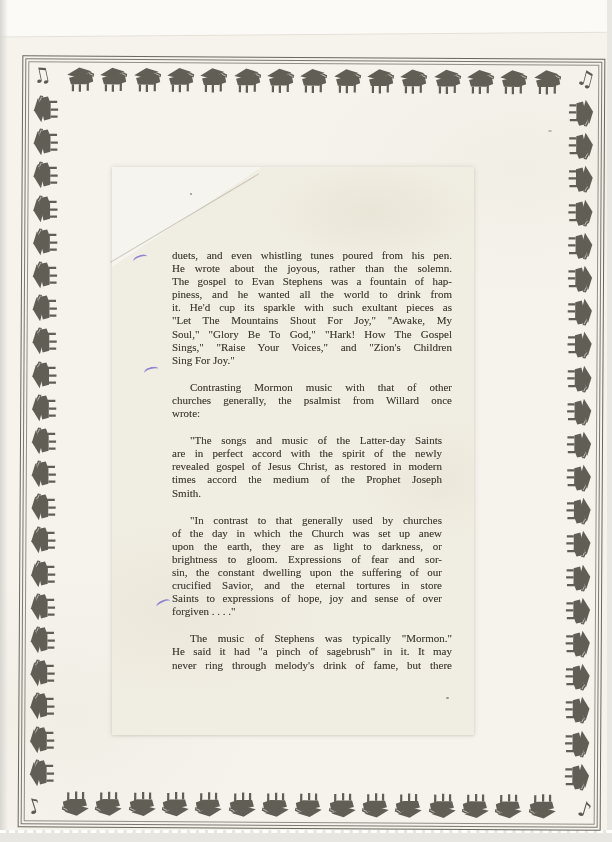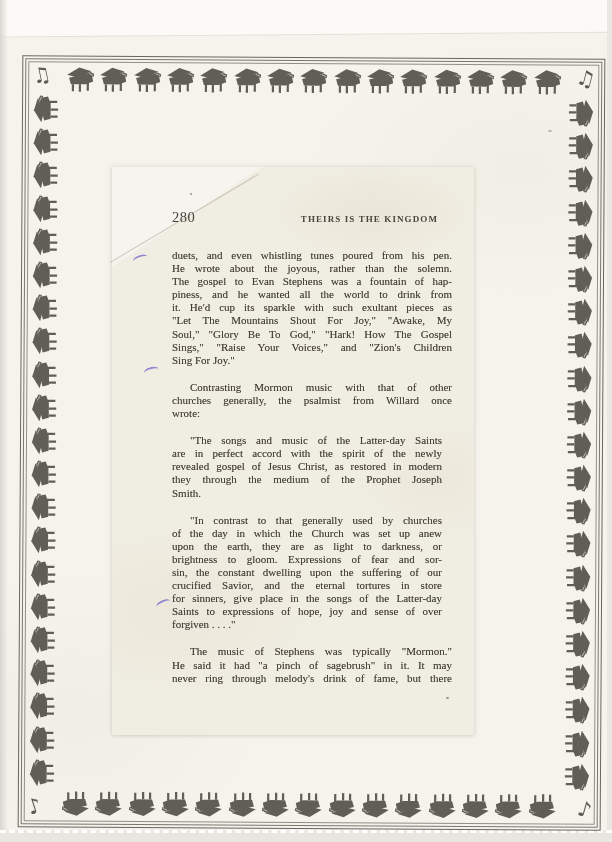--- a/index.html
+++ b/index.html
@@ -325,24 +325,20 @@
         </svg>
         <svg class="pi" viewBox="0 0 32 28">
           <use href="#piano"></use>
         </svg>
       </div>
   </div>
 
   <div class="clipping">
     <div class="fold"></div>
     <div class="crease"></div>
-    <div class="page-head">
-      <span class="page-num">280</span>
-      <span class="running-head">THEIRS IS THE KINGDOM</span>
-    </div>
     <div class="body-text" id="body-text">
         <div class="para body">
           <div class="line">duets, and even whistling tunes poured from his pen.</div>
           <div class="line">He wrote about the joyous, rather than the solemn.</div>
           <div class="line">The gospel to Evan Stephens was a fountain of hap-</div>
           <div class="line">piness, and he wanted all the world to drink from</div>
           <div class="line">it.  He'd cup its sparkle with such exultant pieces as</div>
           <div class="line">"Let The Mountains Shout For Joy," "Awake, My</div>
           <div class="line">Soul," "Glory Be To God," "Hark! How The Gospel</div>
           <div class="line">Sings," "Raise Your Voices," and "Zion's Children</div>
@@ -350,31 +346,30 @@
         </div>
         <div class="para body indent">
           <div class="line">Contrasting Mormon music with that of other</div>
           <div class="line">churches generally, the psalmist from Willard once</div>
           <div class="line flush">wrote:</div>
         </div>
         <div class="para quote indent">
           <div class="line">"The songs and music of the Latter-day Saints</div>
           <div class="line">are in perfect accord with the spirit of the newly</div>
           <div class="line">revealed gospel of Jesus Christ, as restored in modern</div>
-          <div class="line">they through the medium of the Prophet Joseph</div>
+          <div class="line">times accord the medium of the Prophet Joseph</div>
           <div class="line flush">Smith.</div>
         </div>
         <div class="para quote indent">
           <div class="line">"In contrast to that generally used by churches</div>
           <div class="line">of the day in which the Church was set up anew</div>
           <div class="line">upon the earth, they are as light to darkness, or</div>
           <div class="line">brightness to gloom.  Expressions of fear and sor-</div>
           <div class="line">sin, the constant dwelling upon the suffering of our</div>
           <div class="line">crucified Savior, and the eternal tortures in store</div>
-          <div class="line">for sinners, give place in the songs of the Latter-day</div>
           <div class="line">Saints to expressions of hope, joy and sense of over</div>
           <div class="line flush">forgiven . . . ."</div>
         </div>
         <div class="para body indent">
           <div class="line">The music of Stephens was typically "Mormon."</div>
           <div class="line">He said it had "a pinch of sagebrush" in it.  It may</div>
           <div class="line">never ring through melody's drink of fame, but there</div>
         </div>
       </div>
   </div>

